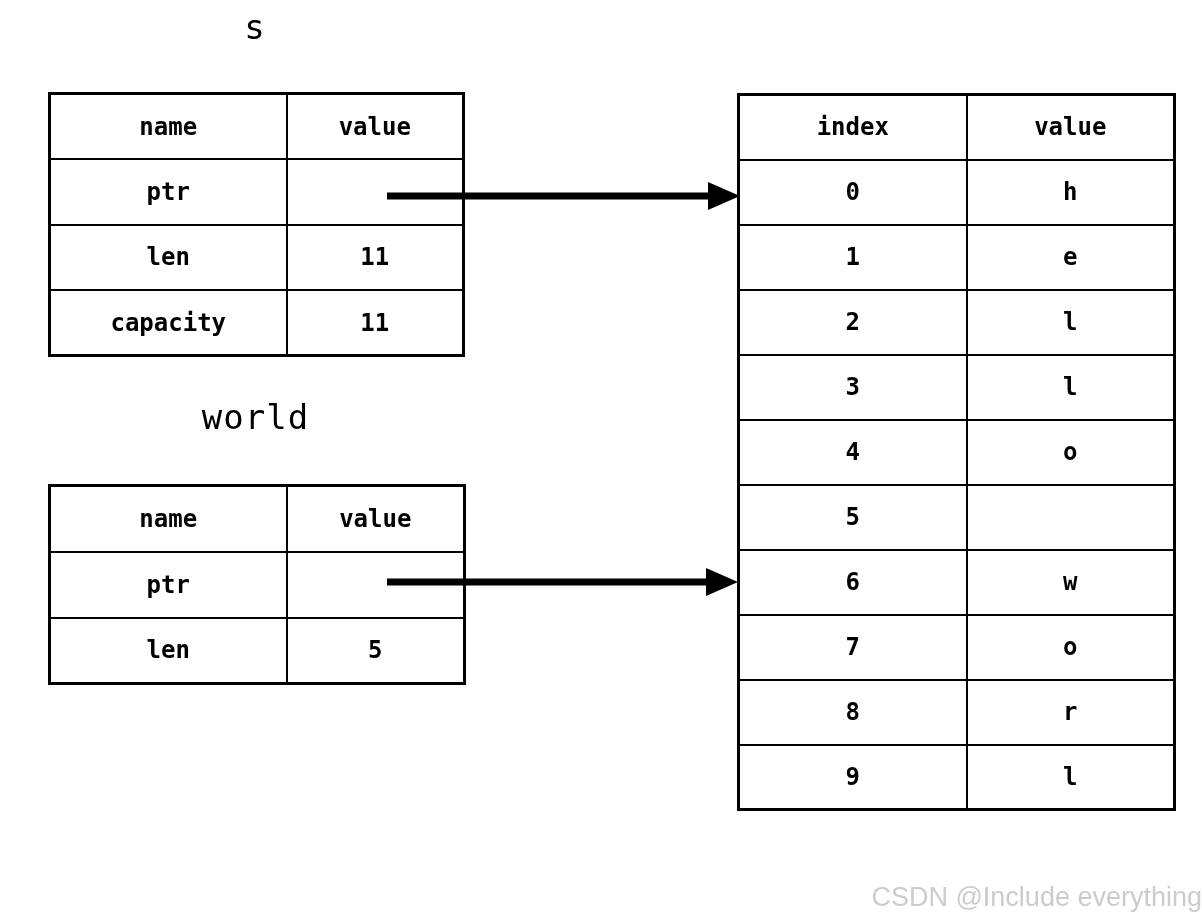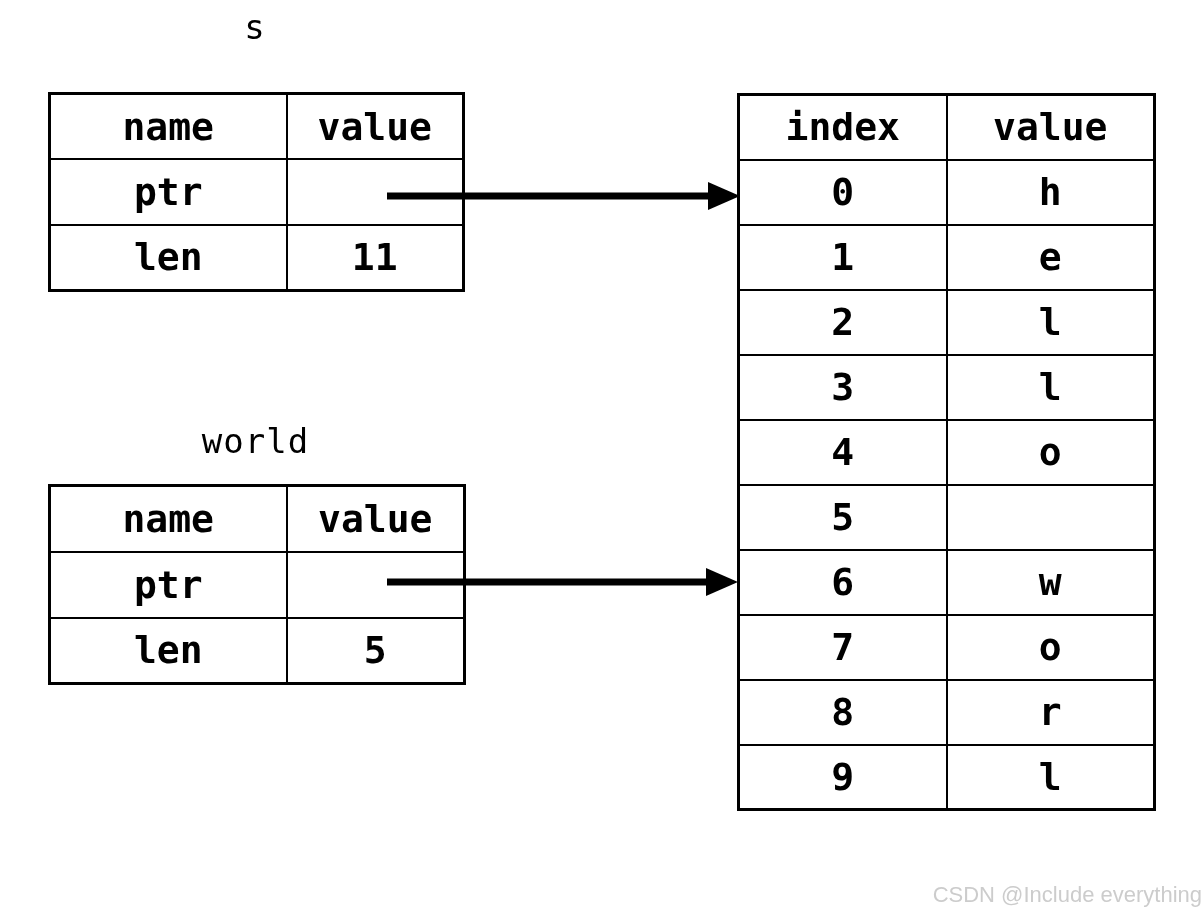--- a/index.html
+++ b/index.html
@@ -14,68 +14,68 @@
   }
   .var-label {
     position: absolute;
     text-align: center;
     font-size: 34px;
     line-height: 42px;
     color: #000000;
     letter-spacing: 1px;
   }
   #label-s   { left: 48px;  top: 6px;   width: 414px; }
-  #label-world { left: 48px; top: 420px; width: 415px; }
+  #label-world { left: 48px; top: 396px; width: 415px; }
 
   table.diagram {
     position: absolute;
     border-collapse: collapse;
     table-layout: fixed;
     border: 3px solid #000000;
   }
   table.diagram th, table.diagram td {
     border: 2px solid #000000;
     text-align: center;
     vertical-align: middle;
     padding: 0;
-    font-size: 38px;
+    font-size: 24px;
     color: #000000;
     overflow: hidden;
     white-space: nowrap;
   }
   table.diagram th { font-weight: bold; }
   table.diagram td { font-weight: bold; }
 
   #table-s      { left: 48px;  top: 92px;  width: 414px; }
   #table-s tr   { height: 65.5px; }
   #table-s .col-name  { width: 237px; }
   #table-s .col-value { width: 177px; }
 
   #table-world  { left: 48px;  top: 484px; width: 415px; }
   #table-world tr { height: 66px; }
   #table-world .col-name  { width: 237px; }
   #table-world .col-value { width: 178px; }
 
   #table-heap   { left: 737px; top: 93px;  width: 416px; }
   #table-heap tr { height: 65px; }
-  #table-heap .col-index { width: 208px; }
+  #table-heap .col-index { width: 228px; }
   #table-heap .col-value { width: 208px; }
 
   svg.arrows {
     position: absolute;
     left: 0; top: 0;
     width: 1202px; height: 916px;
     pointer-events: none;
   }
   .watermark {
     position: absolute;
     right: 0px;
     top: 882px;
     font-family: "Liberation Sans", sans-serif;
-    font-size: 22px;
+    font-size: 27px;
     color: #cccccc;
     white-space: nowrap;
   }
 </style>
 </head>
 <body>
 
 <div class="var-label" id="label-s">s</div>
 
 <table class="diagram" id="table-s">
@@ -83,20 +83,24 @@
       <tr>
     <th class="col-name">name</th>
     <th class="col-value">value</th>
   </tr>
   <tr>
     <td>ptr</td>
     <td></td>
   </tr>
   <tr>
     <td>len</td>
+    <td>11</td>
+  </tr>
+  <tr>
+    <td>capacity</td>
     <td>11</td>
   </tr>
 </tbody>
   </table>
 
 <div class="var-label" id="label-world">world</div>
 
 <table class="diagram" id="table-world">
   <tbody>
       <tr>

